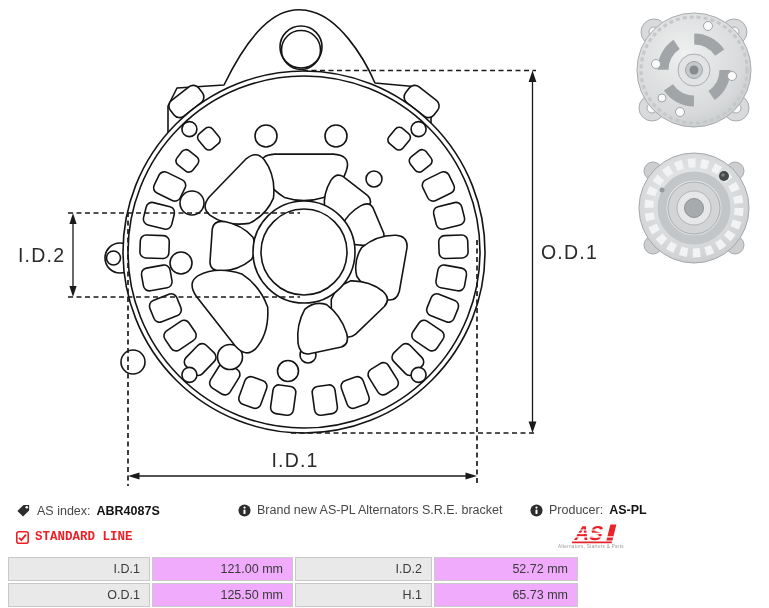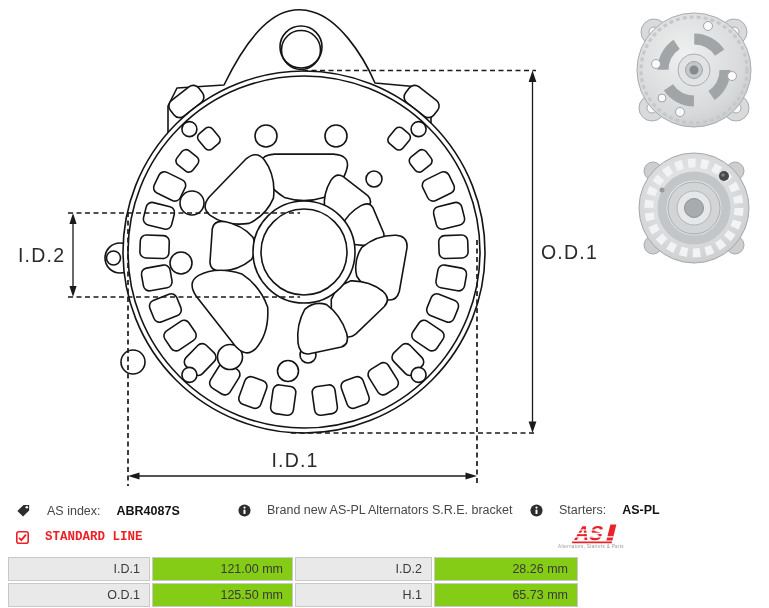--- a/index.html
+++ b/index.html
@@ -1,33 +1,33 @@
 <!DOCTYPE html>
 <html><head>
 <meta charset="utf-8">
 <style>
   html,body{margin:0;padding:0;background:#fff;}
   .page{position:relative;width:769px;height:608px;background:#fff;
         font-family:"Liberation Sans",sans-serif;overflow:hidden;}
   .drawing{position:absolute;left:0;top:0;}
   .photos{position:absolute;right:3px;top:6px;width:144px;}
   .photo{margin-bottom:8px;}
-  .info-item{position:absolute;display:flex;align-items:center;gap:16px;
+  .info-item{position:absolute;display:flex;align-items:center;gap:6px;
              font-size:12.5px;color:#474747;white-space:nowrap;}
   .info-item b{color:#141414;}
   .info-item.red b{color:#ee2026;font-family:Liberation Mono, monospace;}
   .icon{flex:0 0 auto;display:block;}
   .logo{position:absolute;}
   table.dims{position:absolute;left:6px;top:555px;border-collapse:separate;
              border-spacing:2px;table-layout:fixed;}
   table.dims td{border:1px solid #c9c9c9;font-size:12.5px;color:#3a3a3a;
                 text-align:right;padding:3px 9px 4px 4px;height:15px;
                 overflow:hidden;}
   td.lbl{background:#e9e9e9;}
-  td.val{background:#84cc16;}
+  td.val{background:#f0abfc;}
   .dimtxt{font-size:19.5px;letter-spacing:1.2px;fill:#2b2b2b;}
 </style>
 </head>
 <body>
 
 <div class="page">
 
   <svg class="drawing" width="620" height="500" viewBox="0 0 620 500">
 
     <g fill="#ffffff" stroke="#141414" stroke-width="1.6" stroke-linejoin="round">
@@ -227,21 +227,21 @@
     <span>Brand new AS-PL Alternators S.R.E. bracket</span>
   </div>
 
 
   <div class="info-item" style="left:530px;top:503px">
     <svg class="icon" width="13" height="13" viewBox="0 0 14 14">
       <circle cx="7" cy="7" r="6.5" fill="#2d2d2d"></circle>
       <circle cx="7" cy="3.9" r="1.2" fill="#ffffff"></circle>
       <rect x="5.9" y="5.9" width="2.2" height="5" rx="1" fill="#ffffff"></rect>
     </svg>
-    <span>Starters:</span>
+    <span>Producer:</span>
     <b>AS-PL</b>
   </div>
 
   <div class="logo" style="left:558px;top:522px">
     <svg width="68" height="27" viewBox="0 0 68 27">
       <g transform="skewX(-14) translate(8,0)">
         <text x="12" y="17.5" font-size="20" font-weight="bold" fill="#e8232a" font-family="Liberation Sans, sans-serif">AS</text>
         <rect x="45" y="2.5" width="6" height="16" fill="#e8232a"></rect>
         <rect x="11" y="19.5" width="40" height="1.7" fill="#e8232a"></rect>
         <rect x="11" y="7.4" width="33" height="1.2" fill="#ffffff"></rect>
@@ -257,21 +257,21 @@
         <col style="width:142px">
         <col style="width:141px">
         <col style="width:137px">
         <col style="width:144px">
       </colgroup>
     <tbody>
       <tr>
         <td class="lbl">I.D.1</td>
         <td class="val">121.00 mm</td>
         <td class="lbl">I.D.2</td>
-        <td class="val">28.26 mm</td>
+        <td class="val">52.72 mm</td>
       </tr>
       <tr>
         <td class="lbl">O.D.1</td>
         <td class="val">125.50 mm</td>
         <td class="lbl">H.1</td>
         <td class="val">65.73 mm</td>
       </tr>
     </tbody>
   </table>
 

